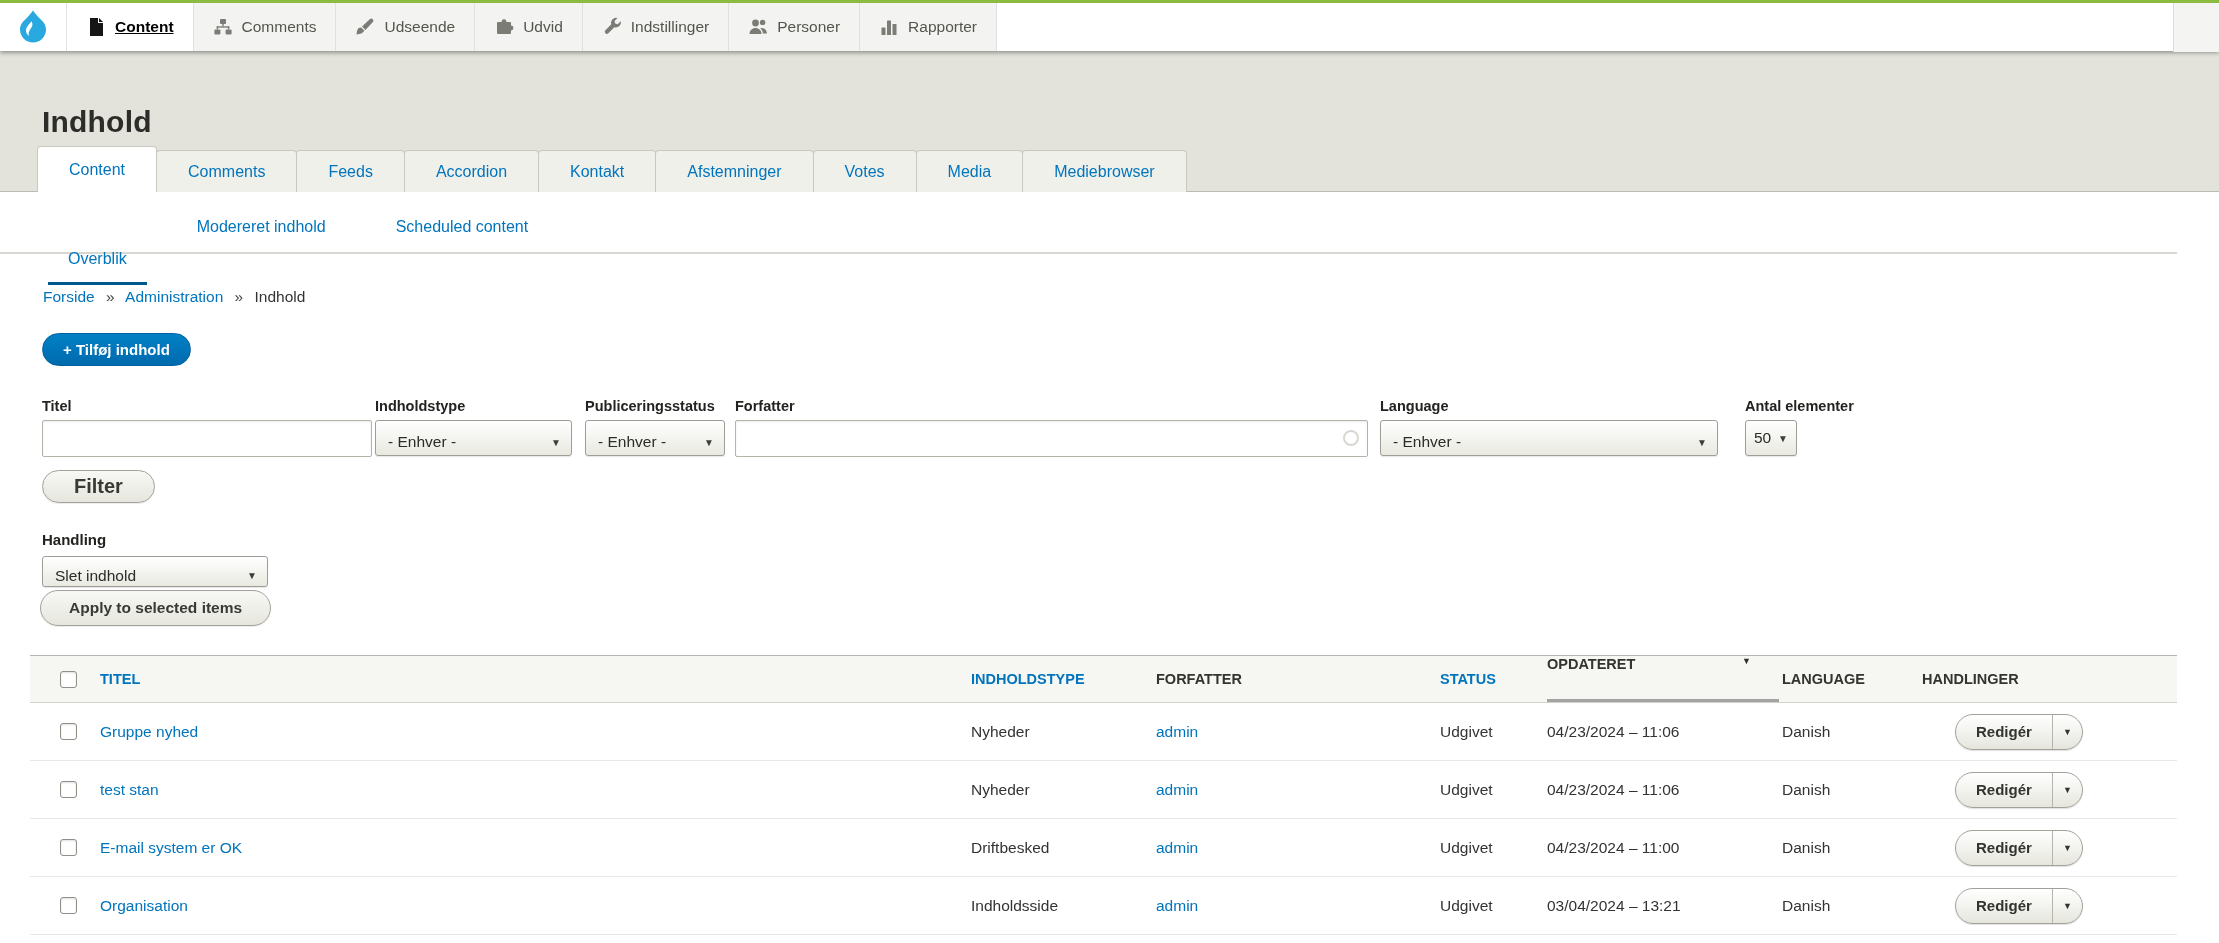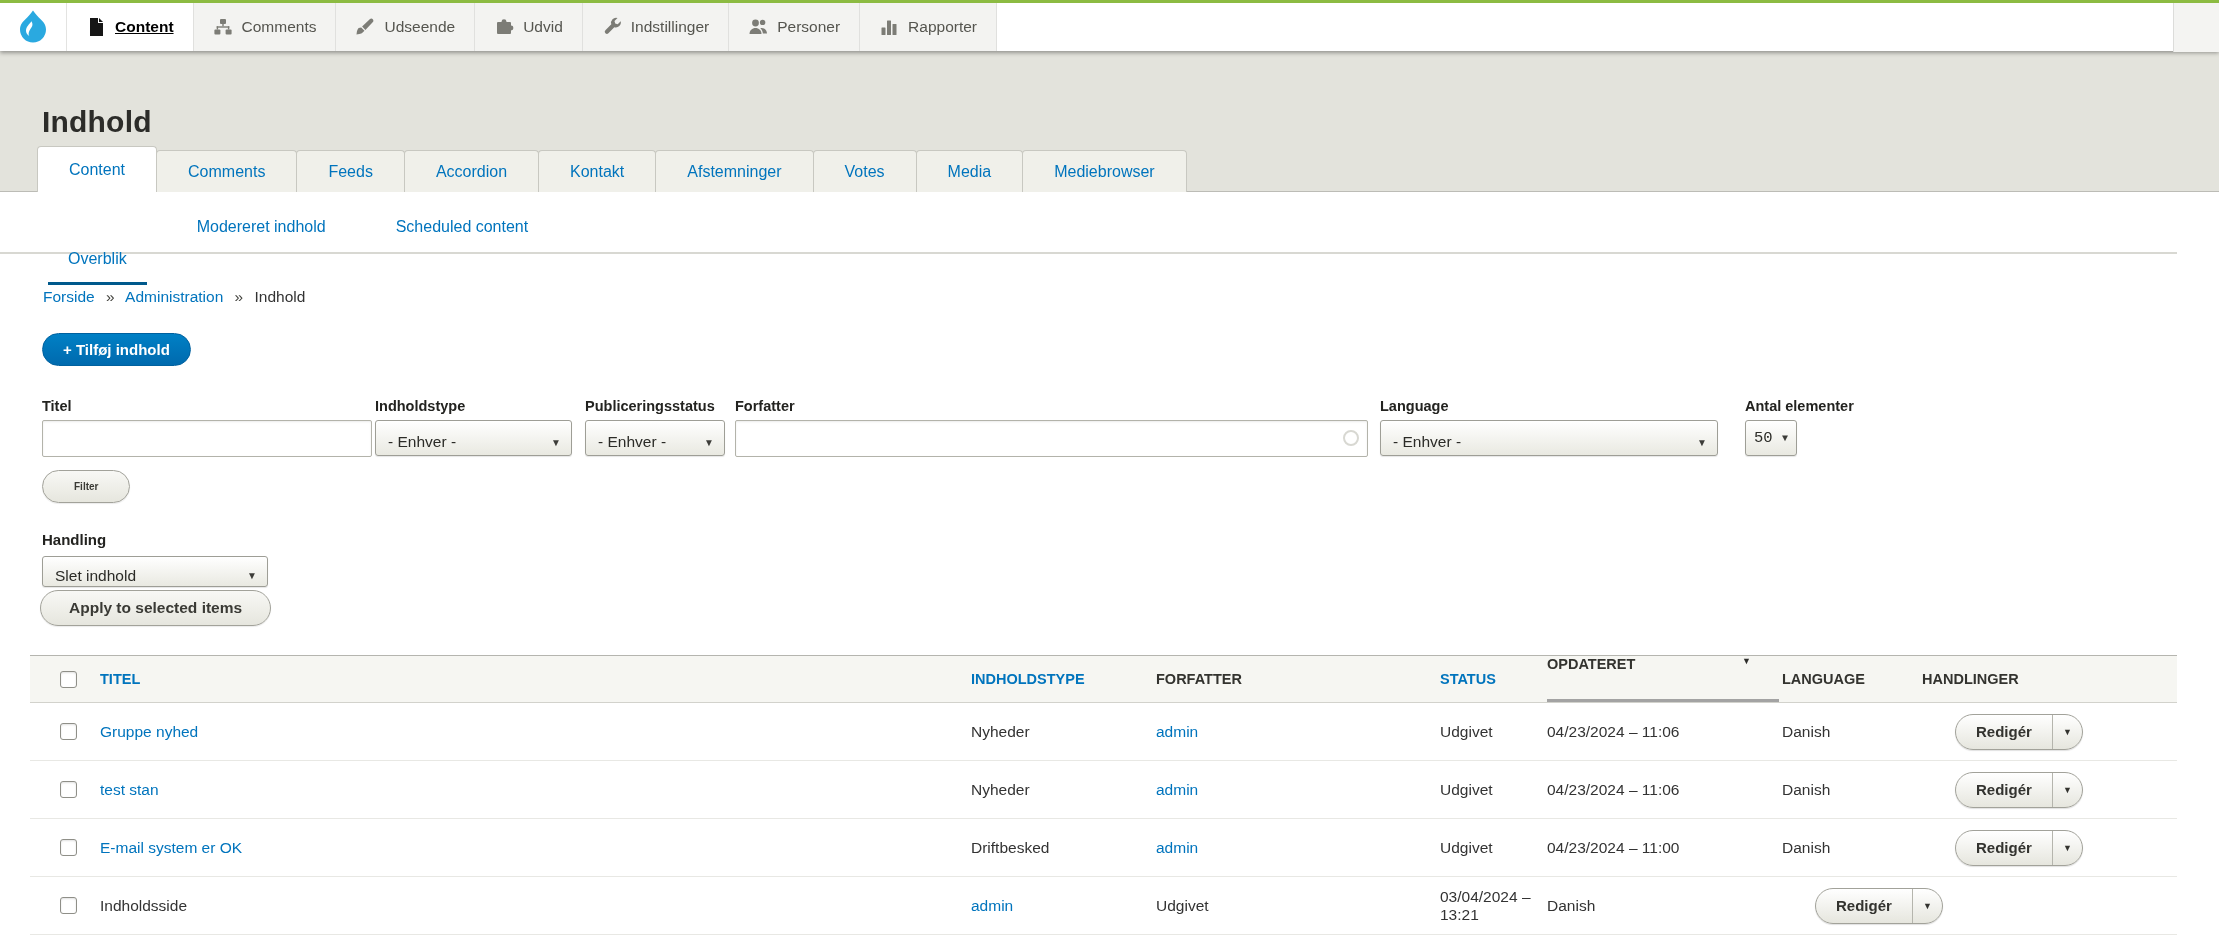--- a/index.html
+++ b/index.html
@@ -92,21 +92,21 @@
     box-shadow:0 1px 1px rgba(0,0,0,.1); cursor:pointer;
   }
   .select .arr { font-size:10px; color:#3c3c38; margin-left:12px; }
   .ac-ring {
     position:absolute; width:16px; height:16px; border:2px solid #d8d8d2; border-radius:50%;
     right:9px; top:10px; background:transparent;
   }
   .btn {
     position:absolute; height:34px; border-radius:17px; border:1px solid #a2a29a;
     background:linear-gradient(#f8f8f5,#e6e6de);
-    font-weight:bold; font-size:10px; color:#3a3a35;
+    font-weight:bold; font-size:20px; color:#3a3a35;
     display:inline-flex; align-items:center; padding:4px 31px; cursor:pointer;
     box-shadow:0 1px 1px rgba(0,0,0,.08);
     font-family:"Liberation Sans", sans-serif;
   }
 
   
   .ctable { position:absolute; left:30px; top:655px; width:2147px; font-size:15.5px; }
   .tgrid {
     display:grid;
     grid-template-columns:70px 871px 185px 284px 107px 235px 140px 1fr;
@@ -309,21 +309,21 @@
   <span class="ac-ring"></span>
 </div>
 
 <div class="f-label" style="left:1380px; top:398px;">Language</div>
 <div class="select" style="left:1380px; top:420px; width:338px;">
   <span>- Enhver -</span>
   <span class="arr">▼</span>
 </div>
 
 <div class="f-label" style="left:1745px; top:398px;">Antal elementer</div>
-<div class="select" style="left:1745px; top:420px; width:52px; padding:0 8px;font-family:Liberation Mono, monospace;">
+<div class="select" style="left:1745px; top:420px; width:52px; padding:0 8px;">
   <span>50</span>
   <span class="arr" style="margin-left:6px;">▼</span>
 </div>
 
 <button class="btn" style="left:42px; top:470px; height:33px;">
   <span>Filter</span>
 </button>
 
 <div class="f-label" style="left:42px; top:531px; font-size:15px;">Handling</div>
 <div class="select" style="left:42px; top:556px; width:226px; height:31px;">
@@ -405,20 +405,21 @@
         <span class="db-main">Redigér</span>
         <span class="db-arrow">▼</span>
       </div>
     </div>
   </div>
 
   <div class="tgrid trow">
     <div class="cell-check">
         <input type="checkbox" class="cb" style="">
       </div>
+    <div><span class="cell-link">Organisation</span></div>
     <div>Indholdsside</div>
     <div><span class="cell-link">admin</span></div>
     <div>Udgivet</div>
     <div>03/04/2024 – 13:21</div>
     <div>Danish</div>
     <div>
       <div class="dropbutton">
         <span class="db-main">Redigér</span>
         <span class="db-arrow">▼</span>
       </div>

